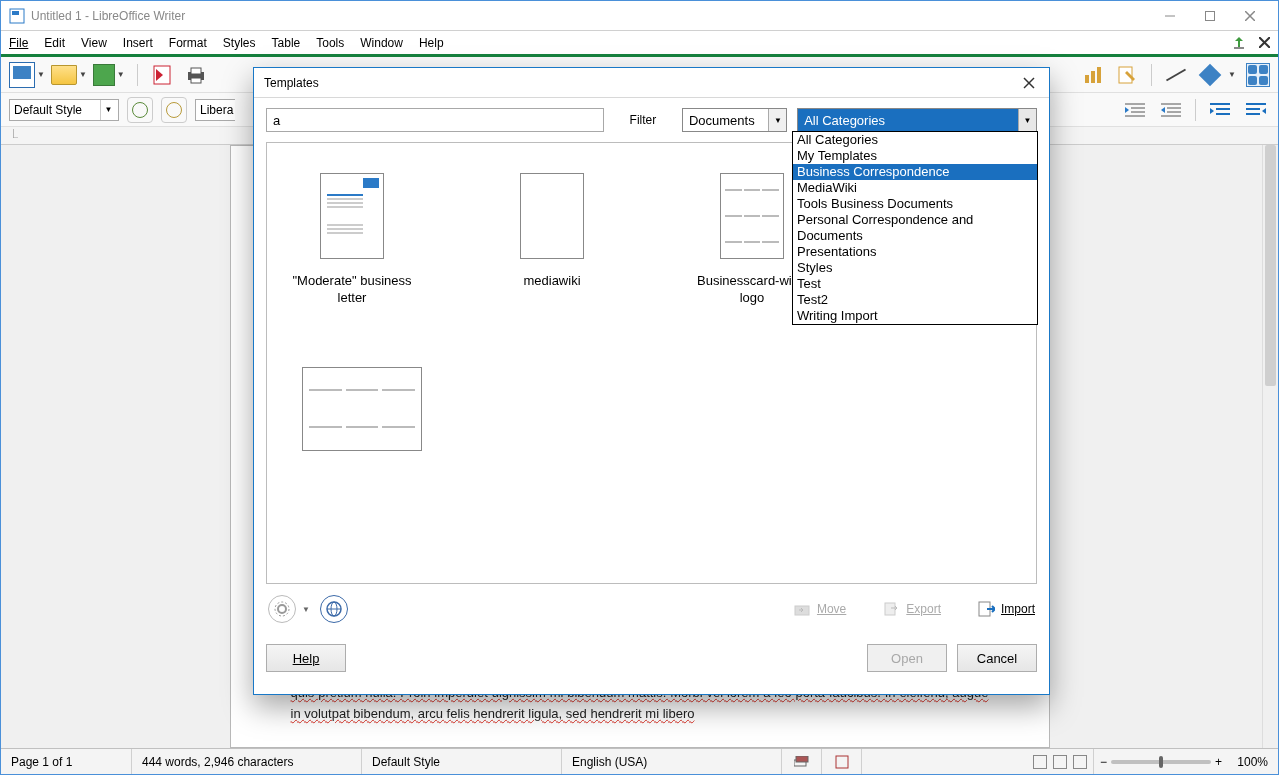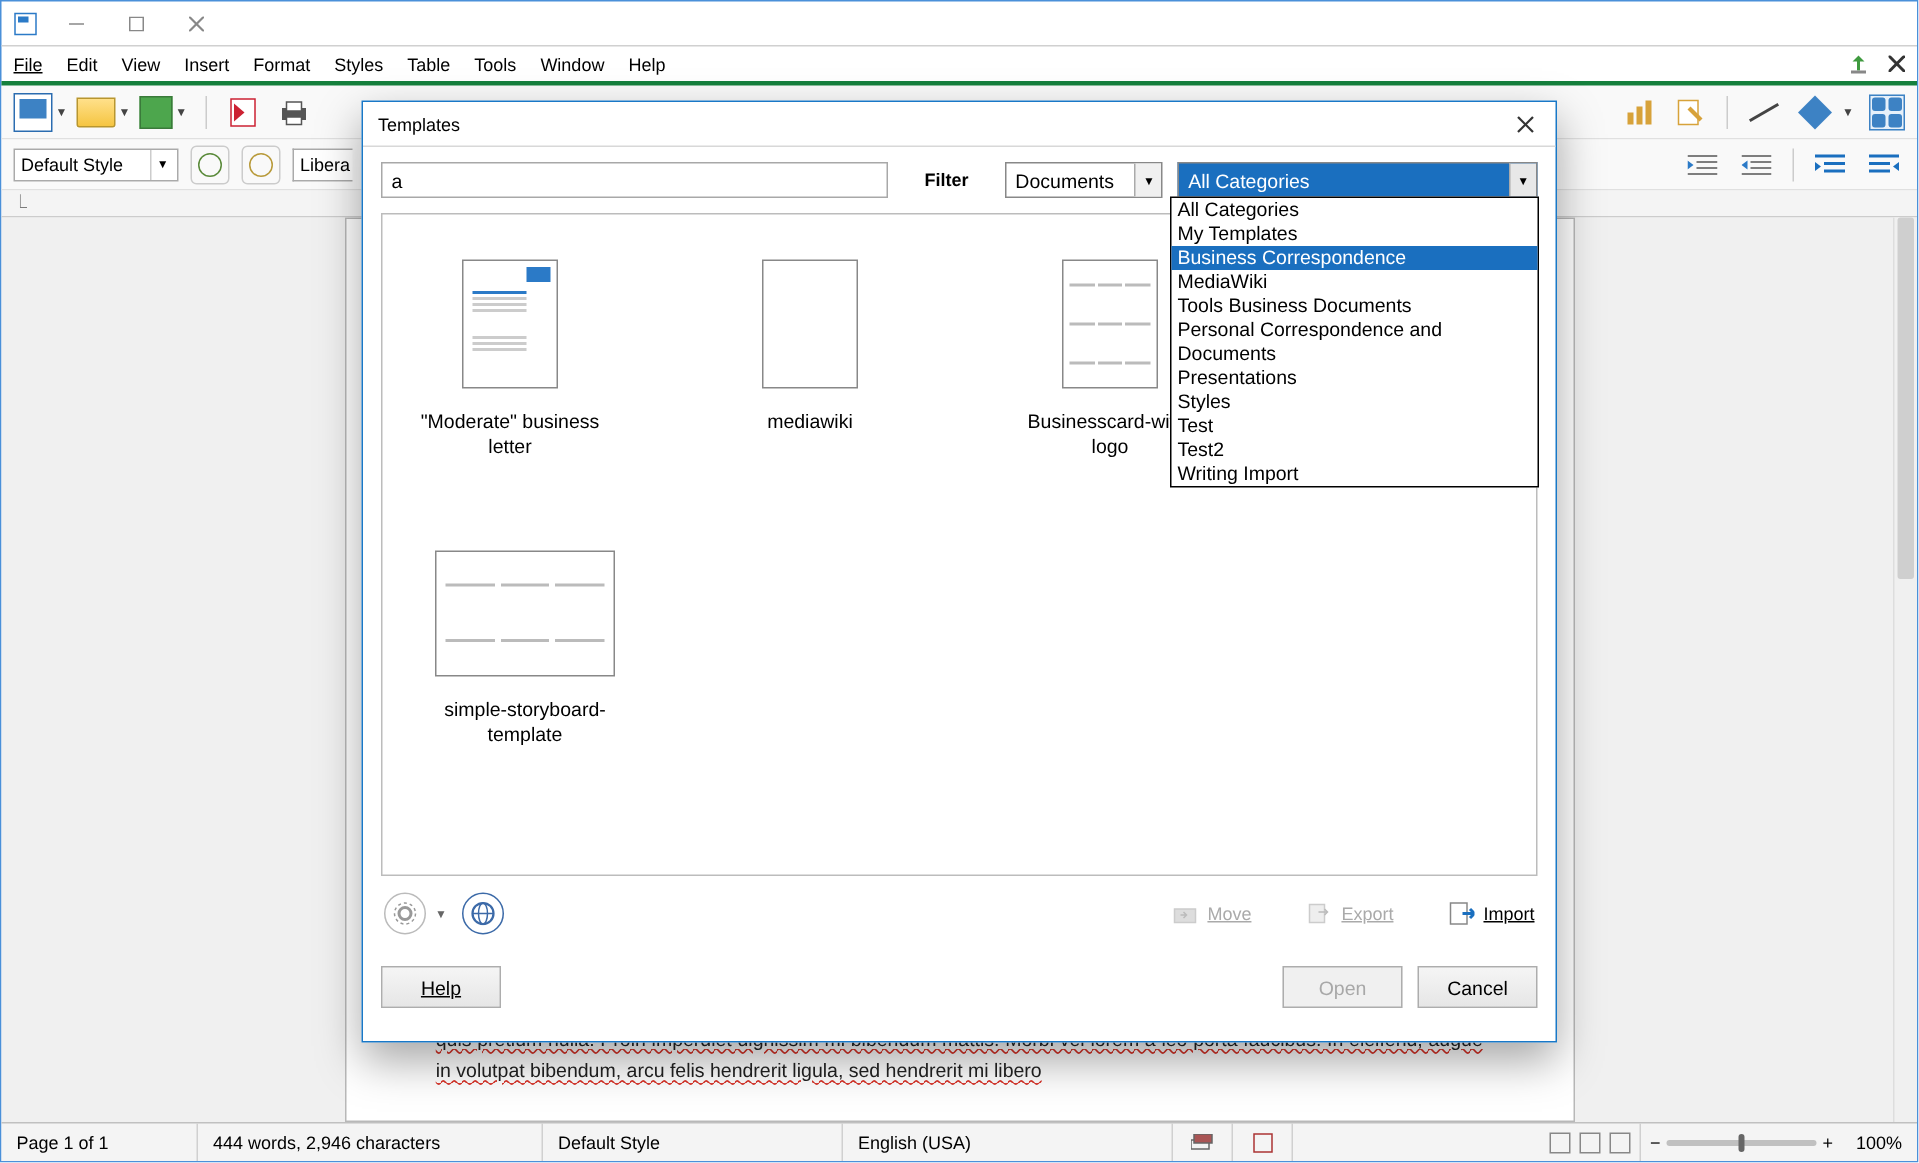--- a/index.html
+++ b/index.html
@@ -42,28 +42,28 @@
   .scrollbar-v .thumb{position:absolute;top:0;left:2px;right:2px;height:40%;background:#cfcfcf;border-radius:2px;}
   .statusbar { height: 26px; display: flex; align-items: center; border-top: 1px solid #c0c0c0; background: #f4f4f4; font-size: 12px; }
   .status-cell { padding: 0 10px; border-right: 1px solid #d0d0d0; height:100%; display:flex; align-items:center;}
   .status-fill{flex:1;}
   .zoom-slider{display:flex;align-items:center;gap:4px;padding:0 6px;}
   .zoom-track{width:100px;height:4px;background:#c0c0c0;border-radius:2px;position:relative;}
   .zoom-thumb{position:absolute;left:48%;top:-4px;width:4px;height:12px;background:#666;border-radius:2px;}
   .status-icons{display:flex;align-items:center;gap:6px;padding:0 6px;}
   .status-icons .ic{width:14px;height:14px;border:1px solid #888;}
   
-  .dialog { position: absolute; left: 240px; top: 66px; width: 797px; height: 628px; background: #fff; border: 1px solid #1978c7; box-shadow: 0 12px 28px rgba(0,0,0,0.35); display:flex; flex-direction:column; }
+  .dialog { position: absolute; left: 252px; top: 66px; width: 797px; height: 628px; background: #fff; border: 1px solid #1978c7; box-shadow: 0 12px 28px rgba(0,0,0,0.35); display:flex; flex-direction:column; }
   .dlg-title { height: 30px; display: flex; align-items: center; padding: 0 10px; border-bottom: 1px solid #d8d8d8; }
   .dlg-title span { flex:1; font-size: 12px; }
   .dlg-close { width:20px;height:20px;display:flex;align-items:center;justify-content:center;border-radius:3px;}
   .dlg-body { flex:1; padding: 10px 12px 0 12px; display:flex; flex-direction:column;}
   .dlg-filterrow{display:flex; align-items:center; gap:0;}
   .search-input{flex:1; height:24px; border:1px solid #a8a8a8; padding:0 6px; font-size:13px; background:#fff;}
-  .filter-label{width:80px; text-align:center; font-weight:bold;}
+  .filter-label{width:80px; text-align:center; font-weight:normal;}
   .select { height:24px; border:1px solid #888; background:#fff; display:flex; align-items:center; padding:0 4px 0 6px; position:relative; font-size:13px;}
   .select .arrow{position:absolute;right:0;top:0;bottom:0;width:18px;border-left:1px solid #aaa;display:flex;align-items:center;justify-content:center;font-size:8px;background:#f0f0f0;}
   .select.cat{background:#1a6fbf;color:#fff;}
   .select.cat .arrow{background:#e8e8e8;color:#000;}
   .dropdown-list{position:absolute; top:132px; right:11px; width:246px; background:#fff; border:1px solid #000; font-size:13px; z-index:10; line-height:16px;}
   .dropdown-list div{padding:0 4px; cursor:default;}
   .dropdown-list .hl{background:#1a6fbf;color:#fff;}
   .dlg-grid{flex:1; border:1px solid #bcbcbc; margin-top:10px; padding:30px 20px; display:flex; flex-wrap:wrap; align-content:flex-start; gap:60px 70px; overflow:hidden;}
   .tmpl{width:130px; display:flex; flex-direction:column; align-items:center;}
   .tmpl .thumb{width:64px; height:86px; border:1px solid #888; background:#fff; display:flex; align-items:center; justify-content:center; font-size:8px; color:#888; position:relative; overflow:hidden;}
@@ -93,20 +93,21 @@
 
 <div class="window">
 
   <div class="titlebar">
     <span class="icon">
       <svg width="16" height="16">
           <rect x="1" y="1" width="14" height="14" fill="#fff" stroke="#2b7ac7"></rect>
           <rect x="3" y="3" width="7" height="4" fill="#2b7ac7"></rect>
         </svg>
     </span>
+    <span class="title">Untitled 1 - LibreOffice Writer</span>
     <div class="win-controls">
       <div class="win-btn">
           <svg width="10" height="10">
             <line x1="0" y1="5" x2="10" y2="5" stroke="#888" stroke-width="1"></line>
           </svg>
         </div>
       <div class="win-btn">
           <svg width="10" height="10">
             <rect x="0.5" y="0.5" width="9" height="9" fill="none" stroke="#888"></rect>
           </svg>
@@ -354,21 +355,20 @@
         </div>
         <div class="tmpl" style="width:150px;">
           <div class="thumb story">
               <div></div>
               <div></div>
               <div></div>
               <div></div>
               <div></div>
               <div></div>
             </div>
-          <div class="label">simple-storyboard-template</div>
         </div>
       </div>
 
       <div class="dlg-bottom">
         <div class="actionrow">
           <div class="gear">
             <svg width="18" height="18">
                 <circle cx="9" cy="9" r="4" fill="none" stroke="#999" stroke-width="2"></circle>
                 <circle cx="9" cy="9" r="7" fill="none" stroke="#999" stroke-width="1" stroke-dasharray="2 2"></circle>
               </svg>

